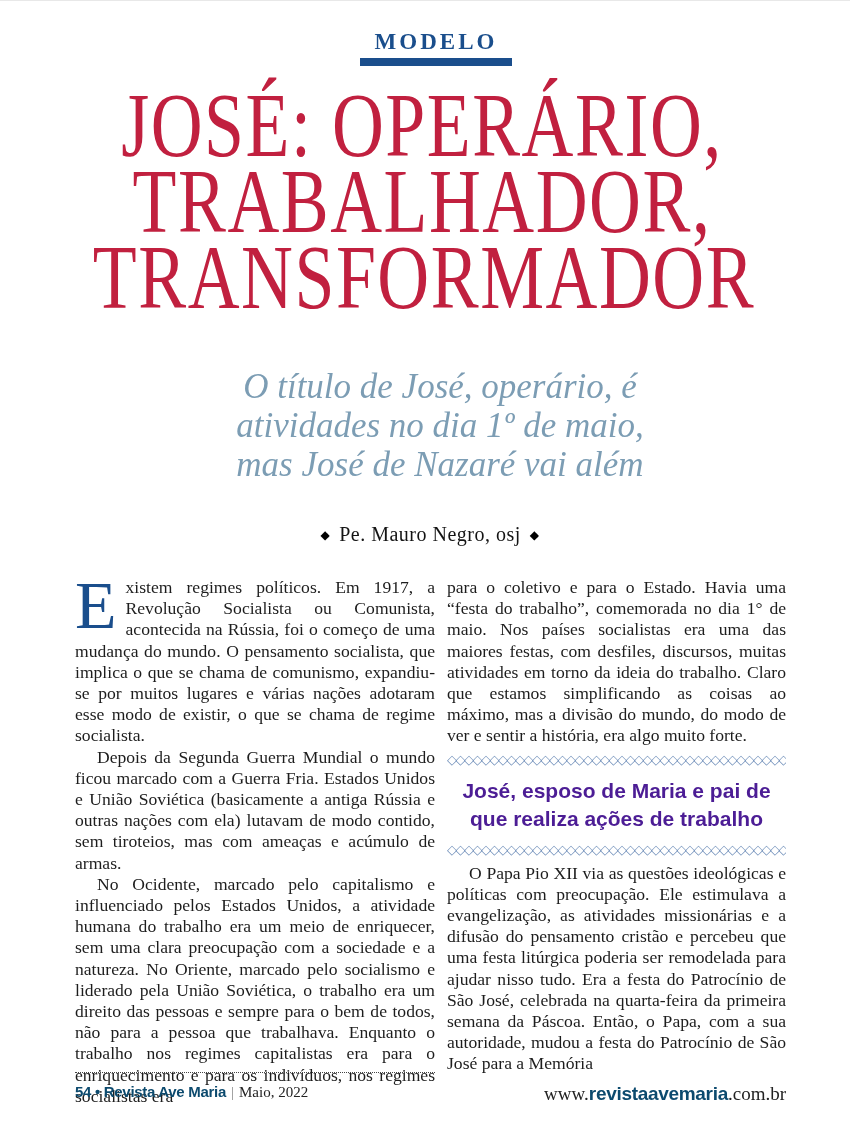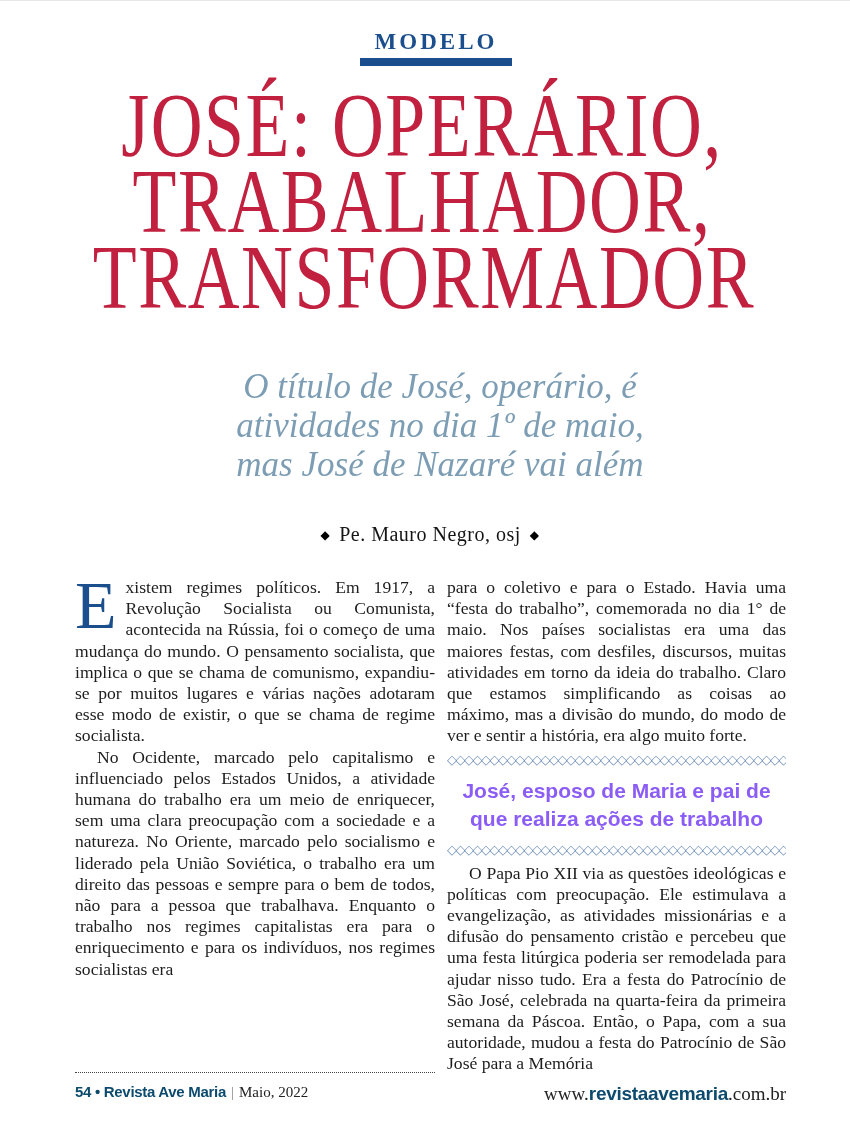--- a/index.html
+++ b/index.html
@@ -34,21 +34,21 @@
   .col-right{left:447px;width:339px;}
   .col p{margin:0;font-size:17.6px;line-height:21.2px;text-align:justify;color:#1d1d1d;}
   .col p.indent{text-indent:22px;}
   .dropcap{float:left;font-size:68px;line-height:50px;margin:3px 9px 0 0;
            color:#1a4e8c;font-family:"Liberation Serif",serif;}
 
   
   .chain{color:#6c8cb8;font-size:13px;letter-spacing:-1.5px;white-space:nowrap;
          overflow:hidden;width:339px;height:15px;line-height:15px;
          font-family:"DejaVu Sans",sans-serif;margin-top:5px;}
-  .pullquote{text-align:center;color:#8b5cf6;font-family:"Liberation Sans",sans-serif;
+  .pullquote{text-align:center;color:#4c1d95;font-family:"Liberation Sans",sans-serif;
              font-weight:bold;font-size:21px;line-height:28px;margin:10px 0 9px;}
   .pullquote-line{display:block;}
   .after-quote{margin-top:6px !important;}
 
   
   .footer-rule{position:absolute;left:75px;top:1071px;width:360px;border-top:1px dotted #444;}
   .footer-left{position:absolute;left:75px;top:1082px;font-size:15px;white-space:nowrap;}
   .footer-right{position:absolute;right:64px;top:1082px;font-size:19px;white-space:nowrap;}
   .f-bold{font-family:"Liberation Sans",sans-serif;font-weight:bold;letter-spacing:-0.3px;color:#0c4a6e;}
   .f-sep{color:#888;padding:0 5px;}
@@ -73,20 +73,21 @@
     <span class="subtitle-line">atividades no dia 1º de maio,</span>
     <span class="subtitle-line">mas José de Nazaré vai além</span>
   </div>
 
   <div class="byline">
     <span class="orn">◆</span><span>Pe. Mauro Negro, osj</span><span class="orn">◆</span>
   </div>
 
   <div class="col col-left">
     <p><span class="dropcap">E</span><span>xistem regimes políticos. Em 1917, a Revolução Socialista ou Comunista, acontecida na Rússia, foi o começo de uma mudança do mundo. O pensamento socialista, que implica o que se chama de comunismo, expandiu-se por muitos lugares e várias nações adotaram esse modo de existir, o que se chama de regime socialista.</span></p>
+    <p class="indent">Depois da Segunda Guerra Mundial o mundo ficou marcado com a Guerra Fria. Estados Unidos e União Soviética (basicamente a antiga Rússia e outras nações com ela) lutavam de modo contido, sem tiroteios, mas com ameaças e acúmulo de armas.</p>
     <p class="indent">No Ocidente, marcado pelo capitalismo e influenciado pelos Estados Unidos, a atividade humana do trabalho era um meio de enriquecer, sem uma clara preocupação com a sociedade e a natureza. No Oriente, marcado pelo socialismo e liderado pela União Soviética, o trabalho era um direito das pessoas e sempre para o bem de todos, não para a pessoa que trabalhava. Enquanto o trabalho nos regimes capitalistas era para o enriquecimento e para os indivíduos, nos regimes socialistas era</p>
   </div>
 
   <div class="col col-right">
     <p>para o coletivo e para o Estado. Havia uma “festa do trabalho”, comemorada no dia 1° de maio. Nos países socialistas era uma das maiores festas, com desfiles, discursos, muitas atividades em torno da ideia do trabalho. Claro que estamos simplificando as coisas ao máximo, mas a divisão do mundo, do modo de ver e sentir a história, era algo muito forte.</p>
     <div class="chain">◇◇◇◇◇◇◇◇◇◇◇◇◇◇◇◇◇◇◇◇◇◇◇◇◇◇◇◇◇◇◇◇◇◇◇◇◇◇◇◇◇◇◇◇◇◇◇◇◇◇◇◇◇◇◇◇◇◇◇◇</div>
     <div class="pullquote">
       <span class="pullquote-line">José, esposo de Maria e pai de</span>
       <span class="pullquote-line">que realiza ações de trabalho</span>
     </div>

